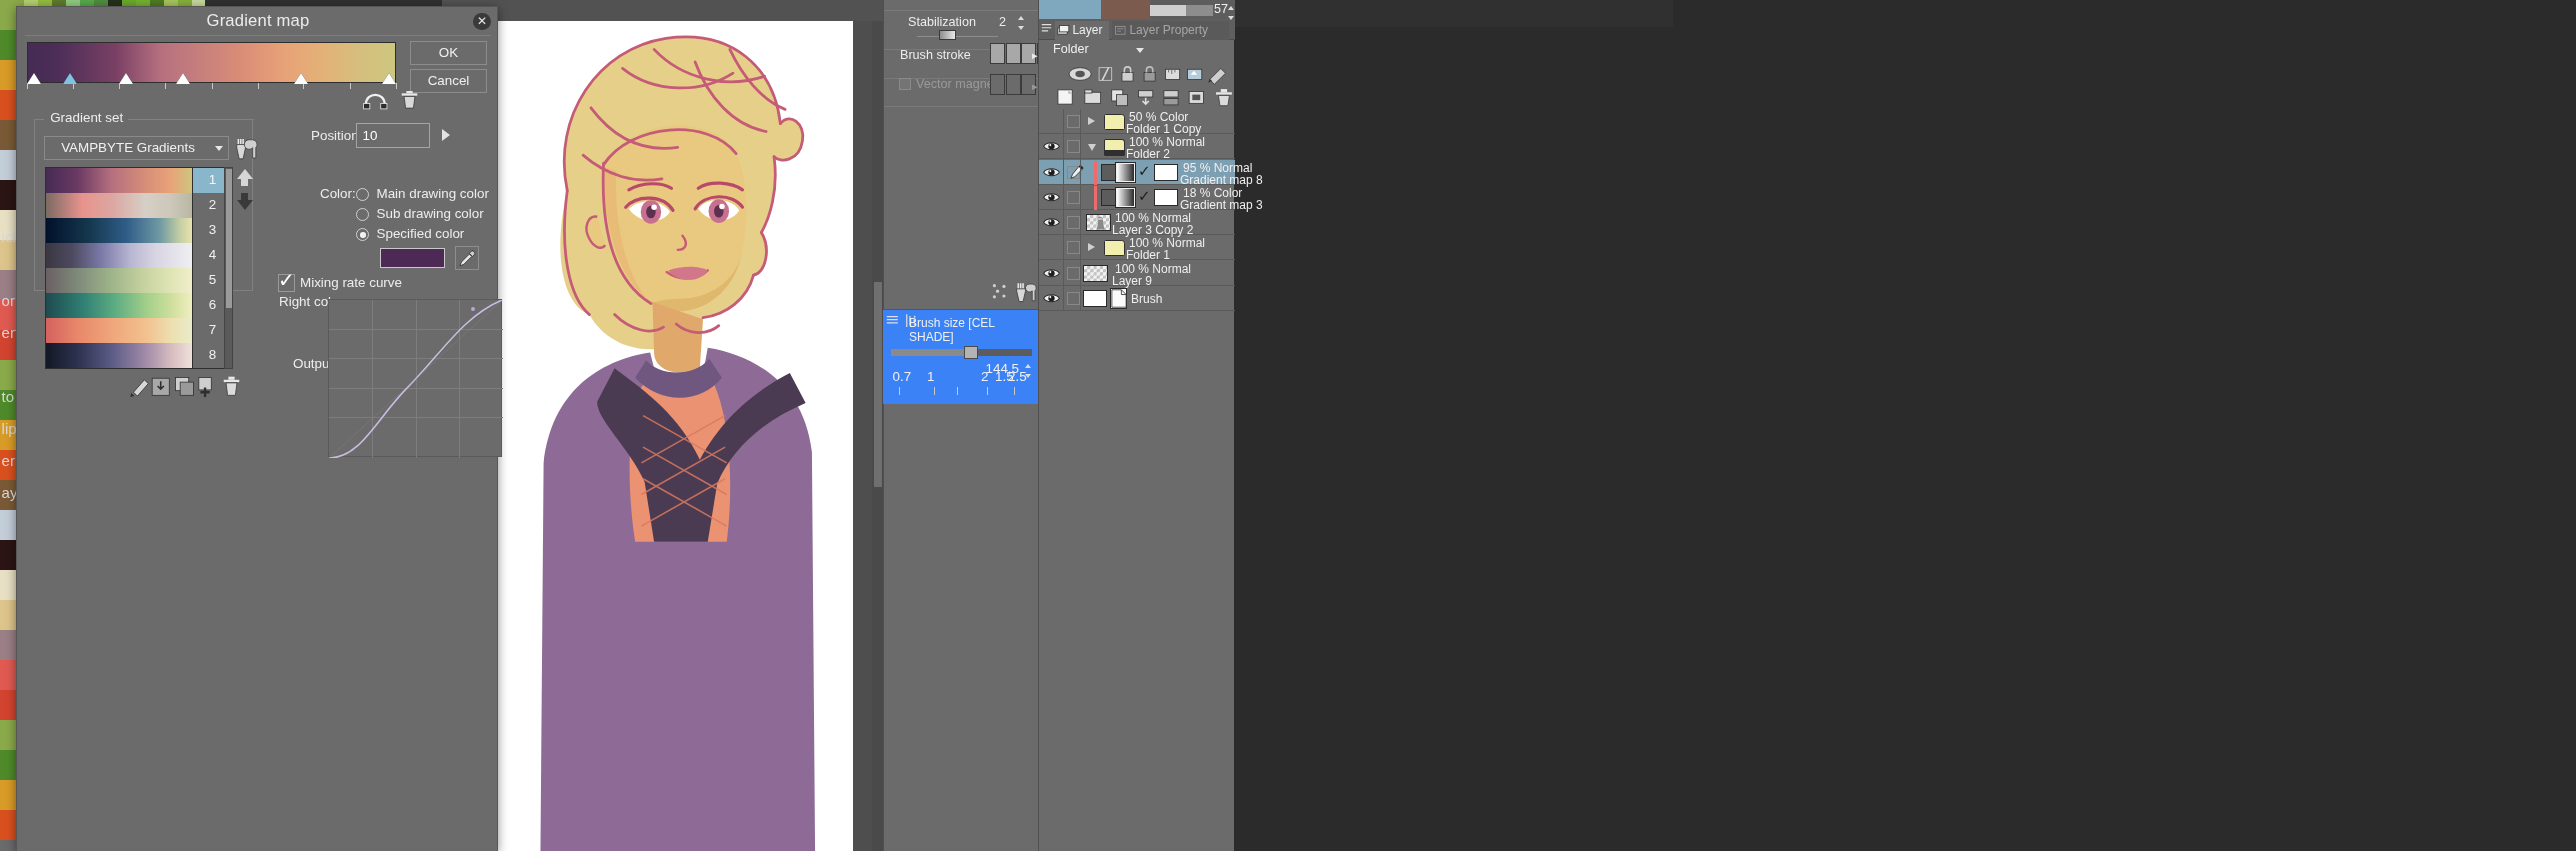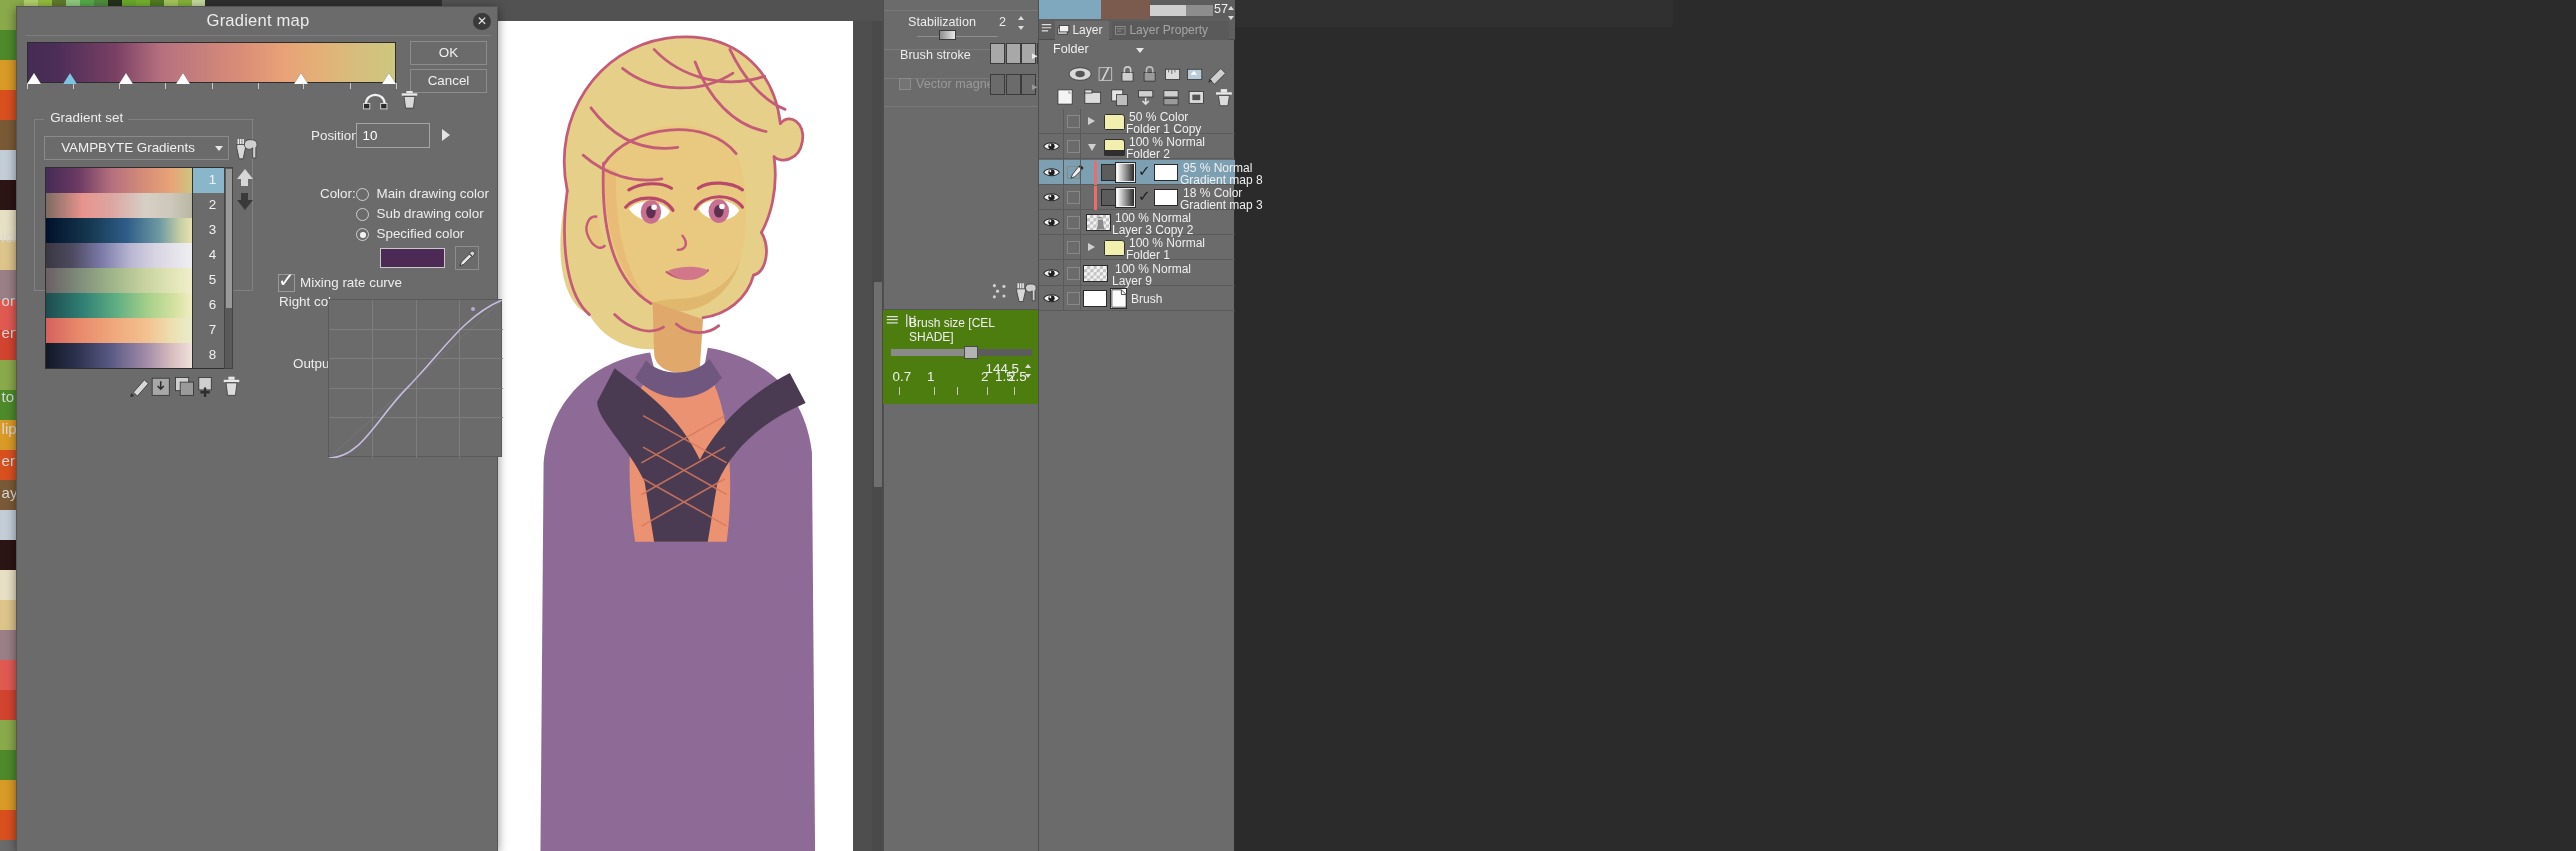--- a/index.html
+++ b/index.html
@@ -171,21 +171,21 @@
   .tp-slider-knob { position:absolute; width:17.4px; height:10.3px; background:linear-gradient(90deg,#8e8e8e,#e8e8e8); border:0.8px solid #3a3a3a;}
   .tp-btn { position:absolute; width:15px; height:20.5px; background:#a8a8a8; border:0.8px solid #3b3b3b; }
   .tp-btn.dk { background:#6b6b6b; }
   .tp-checkbox { position:absolute; width:12px;height:12px; background:#747474; border:0.8px solid #8a8a8a;}
   .spin { position:absolute; width:6.3px; height:14px;}
   .spin .u,.spin .d { position:absolute;left:0;width:0;height:0;border-left:3.2px solid transparent;border-right:3.2px solid transparent;}
   .spin .u { top:0; border-bottom:4.7px solid #dcdcdc;}
   .spin .d { bottom:0; border-top:4.7px solid #dcdcdc;}
 
   
-  #brushsize { left:883px; top:309px; width:155px; height:95px; background:#4d7c0f; border-top:0.8px solid #545454;}
+  #brushsize { left:883px; top:309px; width:155px; height:95px; background:#3b82f6; border-top:0.8px solid #545454;}
   #bs-title { position:absolute; left:26px; top:5.5px; color:#f0f0f0; font-size:12px; }
   #bs-track { position:absolute; left:8px; top:39px; width:141px; height:7px; background:#5c5c5c; }
   #bs-fill { position:absolute; left:8px; top:39px; width:79px; height:7px; background:#8a8a8a; }
   #bs-knob { position:absolute; left:81px; top:36px; width:14px; height:13.4px; background:#b3b3b3; border:0.8px solid #4a4a4a;}
   #bs-value { position:absolute; right:19px; top:51px; color:#f0f0f0; font-size:13.4px; }
   #bs-spin { position:absolute; right:6.3px; top:54px; }
 
   
   #ruler { left:883px; top:363px; width:155px; height:47px; }
   #ruler .tk { position:absolute; top:24px; width:0.8px; height:8px; background:#c8c8c8;}

